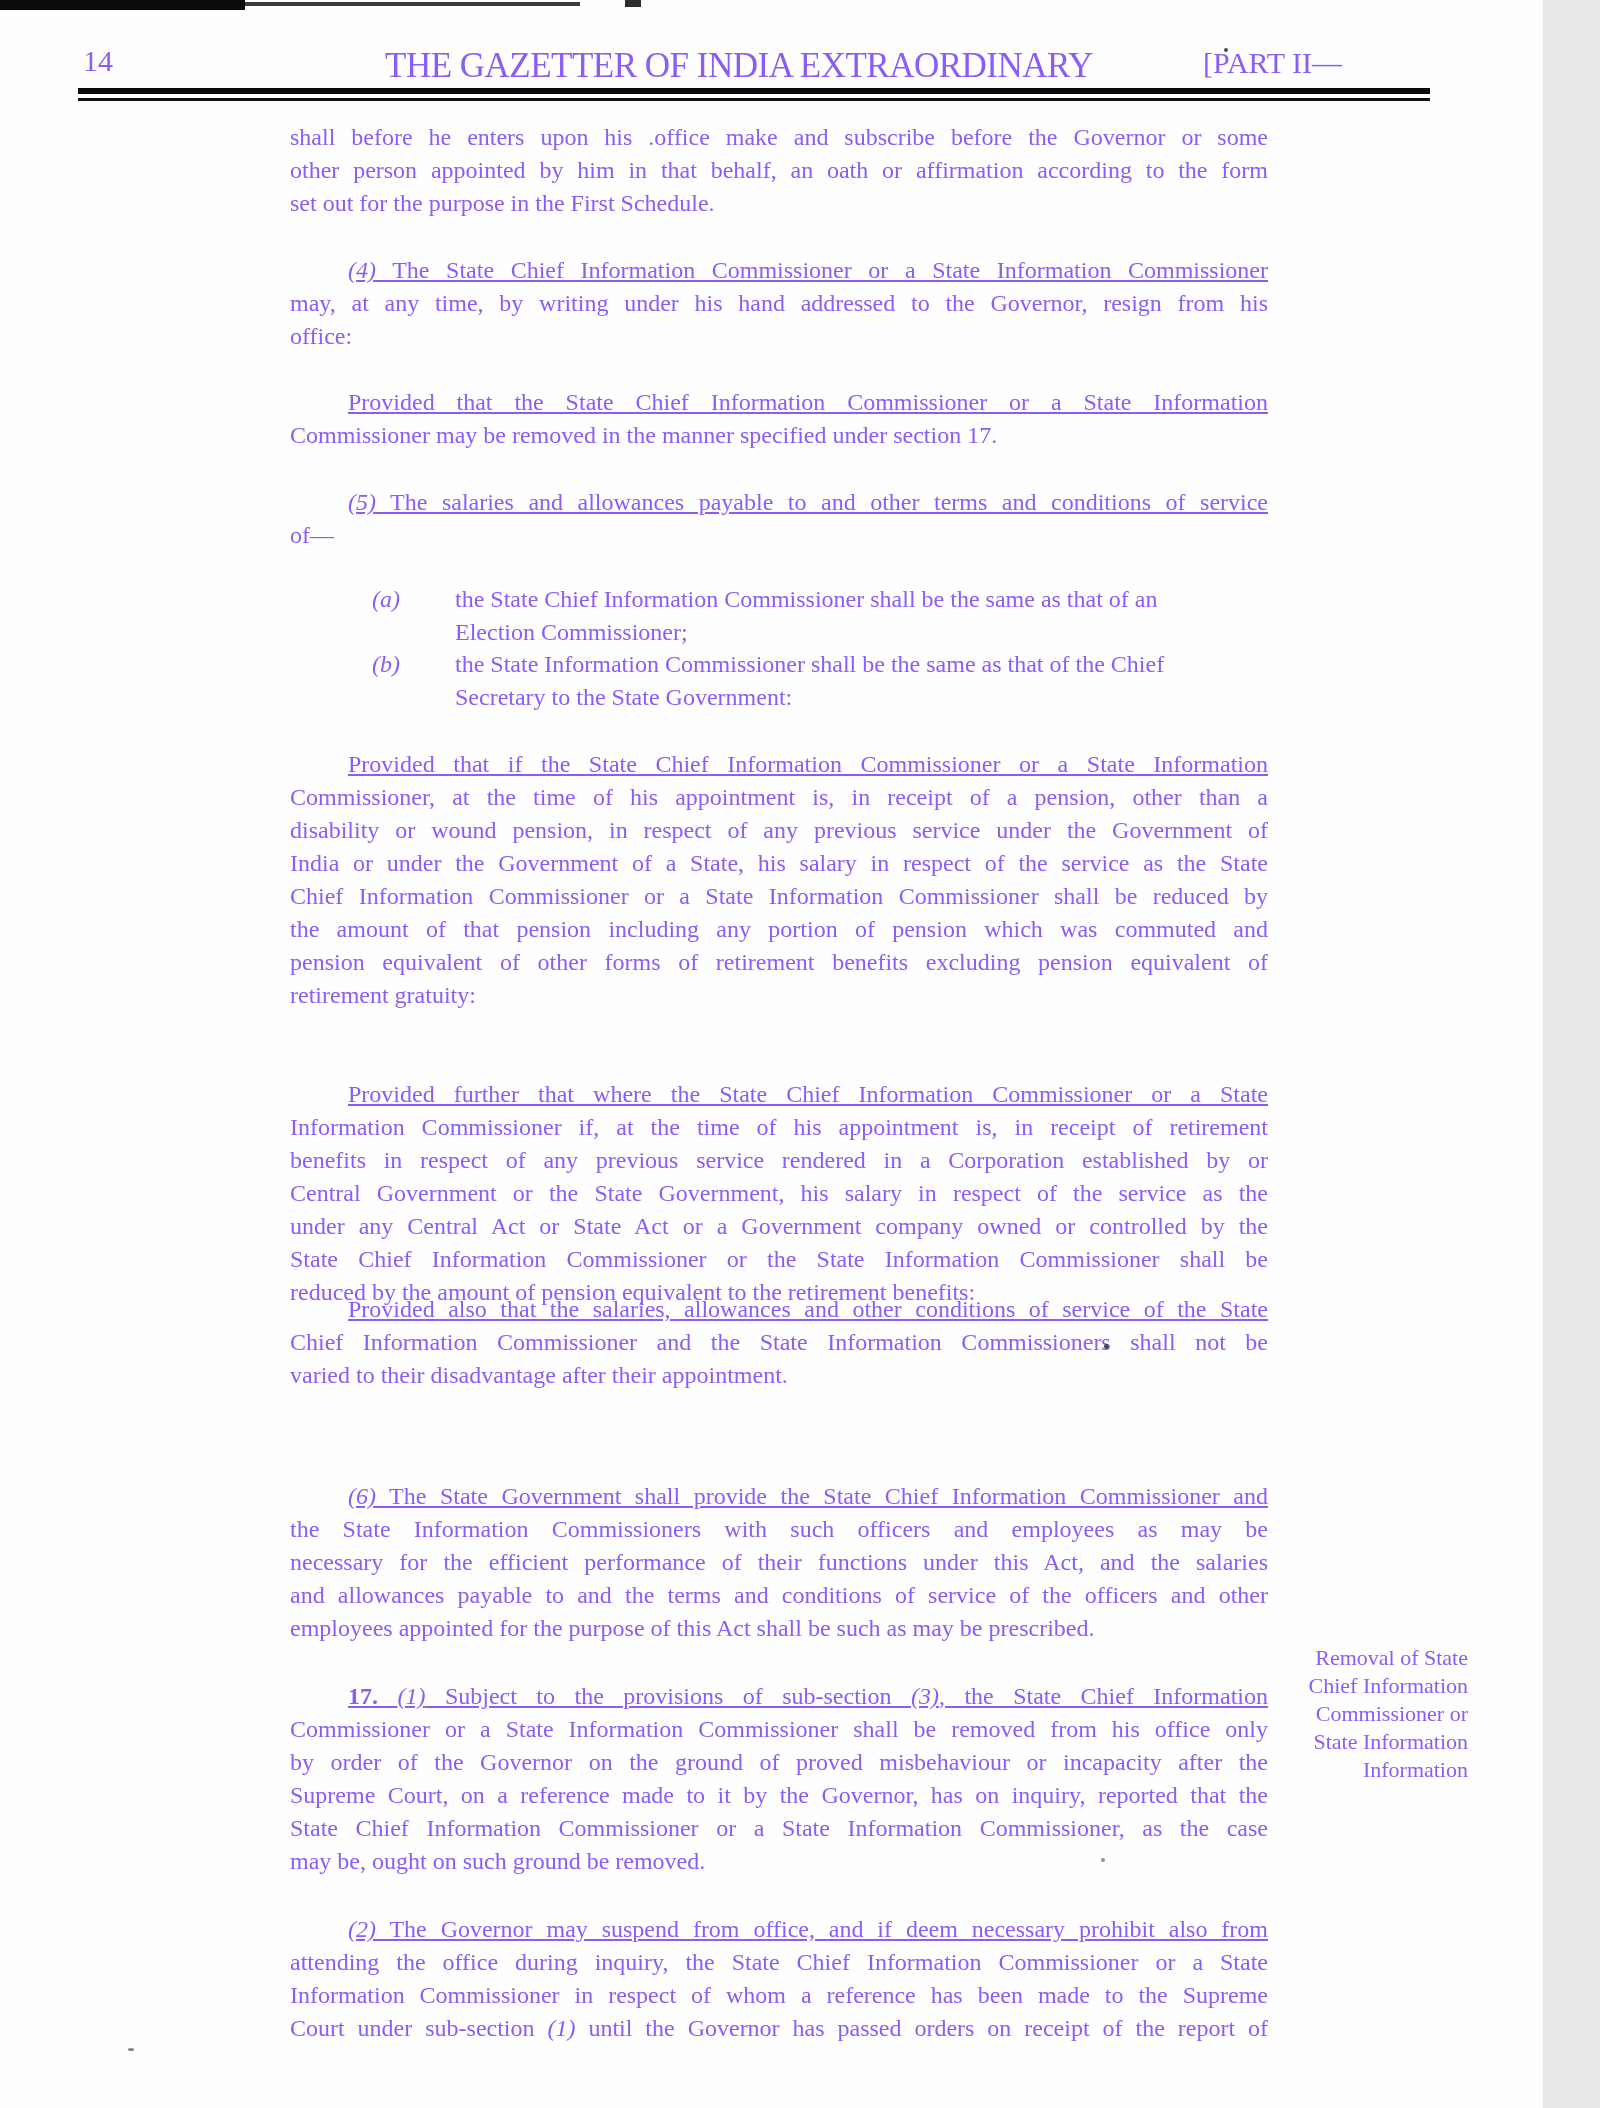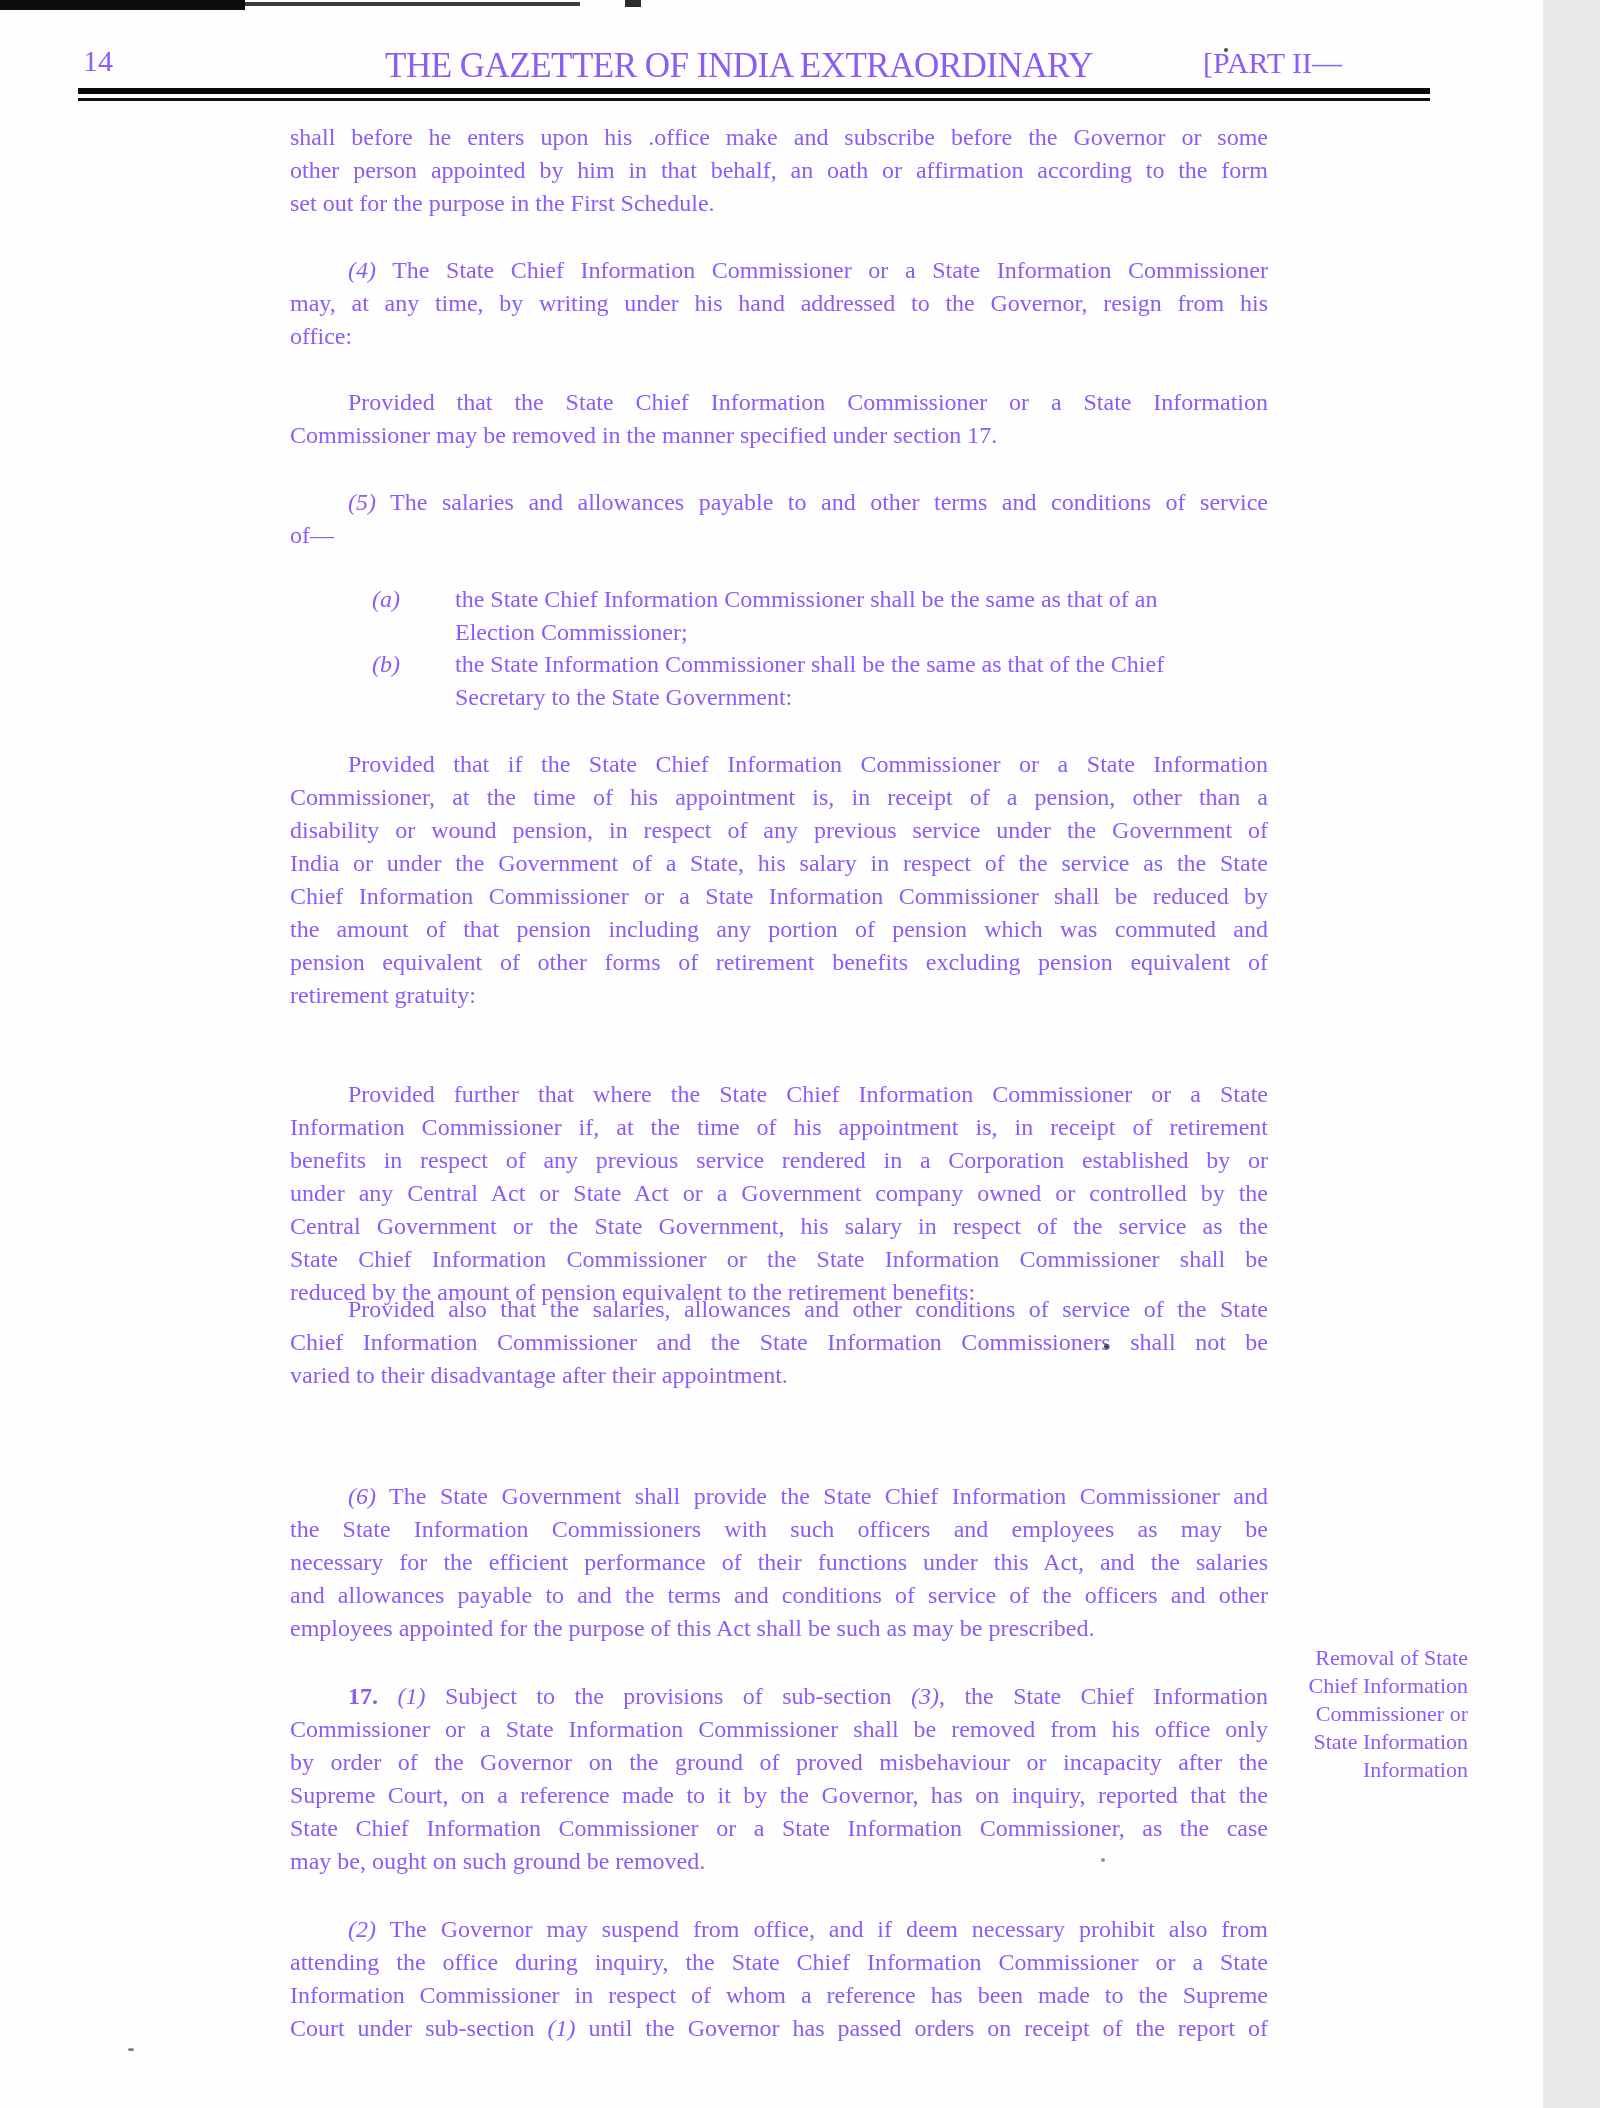--- a/index.html
+++ b/index.html
@@ -18,21 +18,21 @@
     font-size:35px;letter-spacing:-0.5px;white-space:nowrap;
     text-align:right;
   }
   .partlabel{position:absolute;left:1203px;top:46px;font-size:30px;white-space:nowrap;}
   .rule-a{position:absolute;left:78px;top:88px;width:1352px;height:6px;background:#0a0a0a;}
   .rule-b{position:absolute;left:78px;top:98px;width:1352px;height:3px;background:#111;}
   
   .para{position:absolute;left:290px;width:978px;font-size:24px;line-height:33px;}
   .line{height:33px;text-align:justify;text-align-last:justify;white-space:normal;}
   .line.end{text-align-last:left;}
-  .line.indent{padding-left:58px;}
+  .line.indent{padding-left:58px;text-decoration:underline;}
   .para.list .line{text-align:center;text-align-last:left;}
   .list-label{position:absolute;left:82px;top:0;font-style:italic;}
   .list-lines{position:absolute;left:165px;top:0;width:760px;}
   i{font-style:italic;}
   b{font-weight:bold;}
   
   .margin-note{
     position:absolute;left:1293px;top:1644px;width:175px;
     font-size:22px;line-height:28px;text-align:right;
   }
@@ -103,22 +103,22 @@
         <div class="line">India or under the Government of a State, his salary in respect of the service as the State</div>
         <div class="line">Chief Information Commissioner or a State Information Commissioner shall be reduced by</div>
         <div class="line">the amount of that pension including any portion of pension which was commuted and</div>
         <div class="line">pension equivalent of other forms of retirement benefits excluding pension equivalent of</div>
         <div class="line end">retirement gratuity:</div>
       </div>
       <div class="para" style="top: 1046px; margin-top: 32px;">
         <div class="line indent">Provided further that where the State Chief Information Commissioner or a State</div>
         <div class="line">Information Commissioner if, at the time of his appointment is, in receipt of retirement</div>
         <div class="line">benefits in respect of any previous service rendered in a Corporation established by or</div>
+        <div class="line">Central Government or the State Government, his salary in respect of the service as the</div>
         <div class="line">under any Central Act or State Act or a Government company owned or controlled by the</div>
-        <div class="line">Central Government or the State Government, his salary in respect of the service as the</div>
         <div class="line">State Chief Information Commissioner or the State Information Commissioner shall be</div>
         <div class="line end">reduced by the amount of pension equivalent to the retirement benefits:</div>
       </div>
       <div class="para" style="top: 1293px;">
         <div class="line indent">Provided also that the salaries, allowances and other conditions of service of the State</div>
         <div class="line">Chief Information Commissioner and the State Information Commissioners shall not be</div>
         <div class="line end">varied to their disadvantage after their appointment.</div>
       </div>
       <div class="para" style="top: 1480px;">
         <div class="line indent"><i>(6)</i> The State Government shall provide the State Chief Information Commissioner and</div>

